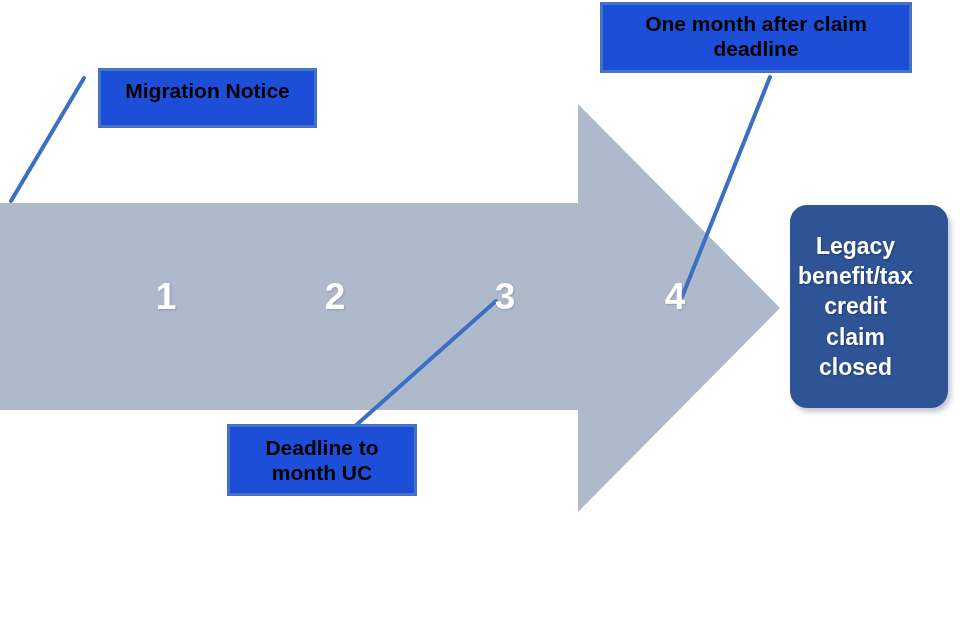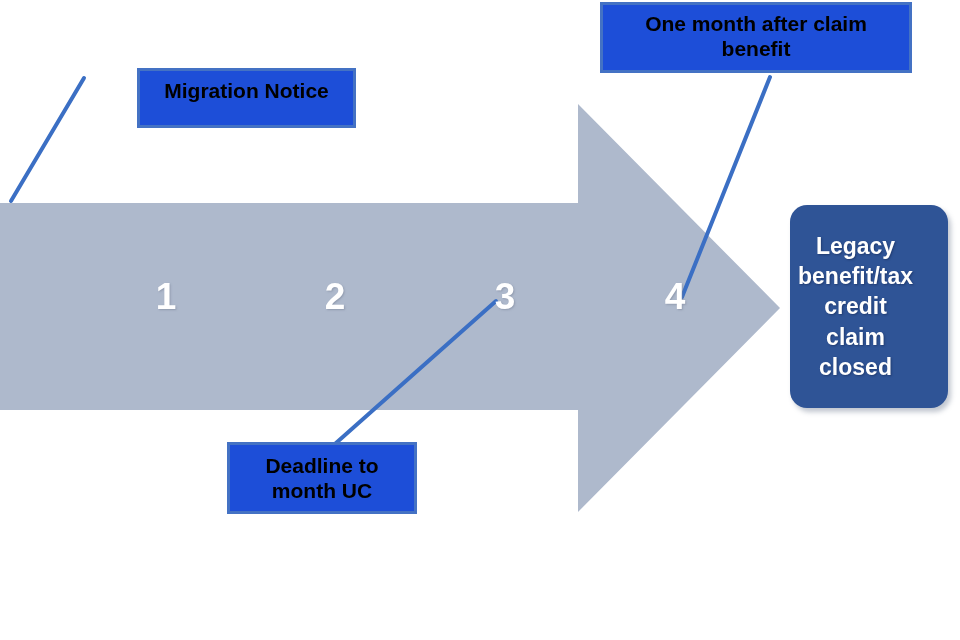--- a/index.html
+++ b/index.html
@@ -71,33 +71,32 @@
     justify-content: center;
     padding: 2px 6px;
   }
   #callout-migration-notice {
     left: 98px;
     top: 68px;
     width: 219px;
     height: 60px;
     align-items: flex-start;
     padding-top: 8px;
-    margin-left: 39px;
   }
   #callout-one-month-after {
     left: 600px;
     top: 2px;
     width: 312px;
     height: 71px;
     align-items: flex-start;
     padding-top: 7px;
   }
   #callout-deadline-uc {
     left: 227px;
-    top: 442px;
+    top: 424px;
     width: 190px;
     height: 72px;
     align-items: flex-start;
     padding-top: 9px;
   }
 
   
   #node-claim-closed {
     position: absolute;
     left: 790px;
@@ -143,21 +142,21 @@
 
 
   <div class="callout" id="callout-migration-notice">
     <span>Migration Notice</span>
   </div>
 
   <div class="callout" id="callout-one-month-after">
     <span>
       <span>One month after claim</span>
       <br>
-      <span>benefit</span>
+      <span>deadline</span>
     </span>
   </div>
 
   <div class="callout" id="callout-deadline-uc">
     <span>
       <span>Deadline to</span>
       <br>
       <span>month UC</span>
     </span>
   </div>

